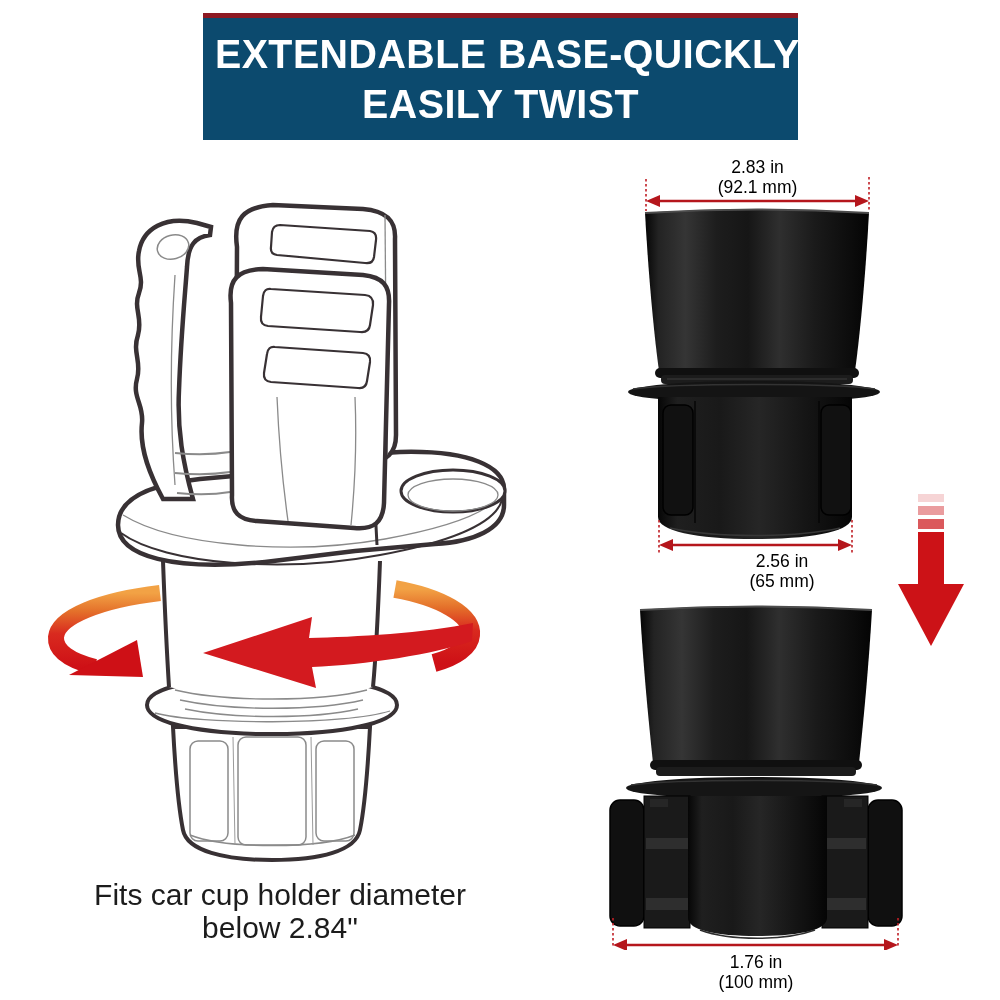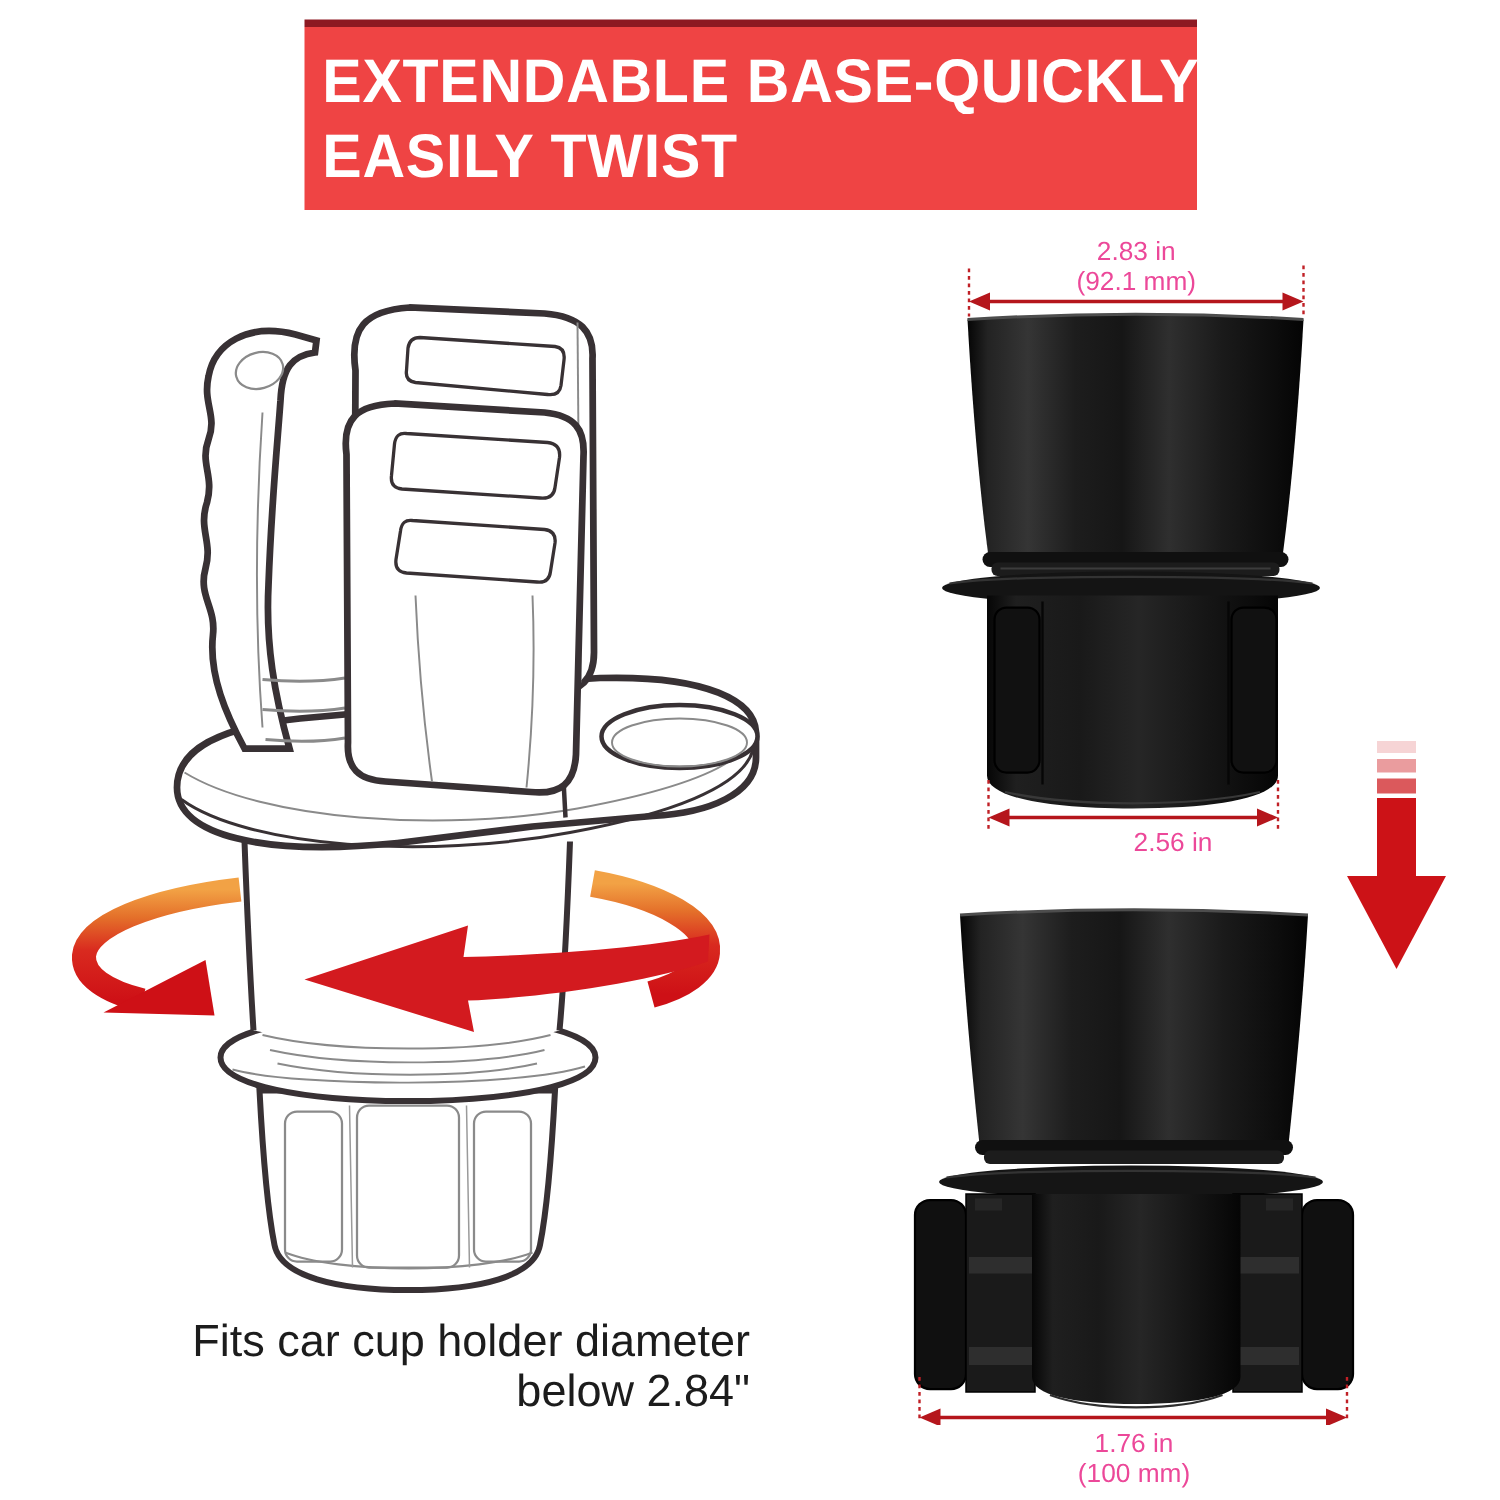--- a/index.html
+++ b/index.html
@@ -4,36 +4,36 @@
 <style>
   html,body{margin:0;padding:0;background:#ffffff;}
   #stage{
     position:relative;width:1000px;height:1000px;background:#ffffff;
     font-family:"Liberation Sans", sans-serif;overflow:hidden;
   }
   .abs{position:absolute;}
   
   #banner-strip{left:203px;top:13px;width:595px;height:5px;background:#8D1922;}
   #banner{
-    left:203px;top:18px;width:595px;height:122px;background:#ef4444;
-    color:#ffffff;
+    left:203px;top:18px;width:595px;height:122px;background:#0c4a6e;
+    color:#ffffff;text-align:center;
   }
   #banner .line{
     font-weight:bold;font-size:41px;line-height:50px;letter-spacing:.5px;
     transform:scaleX(.96);transform-origin:center;white-space:nowrap;
   }
   #banner .pad{padding-top:11px;}
   
   #caption{
-    left:60px;top:878px;width:440px;text-align:right;color:#1c1c1c;
+    left:60px;top:878px;width:440px;text-align:center;color:#1c1c1c;
     font-size:30px;line-height:33px;
   }
   
   .dim-label{
-    color:#ec4899;text-align:center;font-size:17.5px;line-height:20px;
+    color:#000000;text-align:center;font-size:17.5px;line-height:20px;
   }
   svg{display:block;}
 </style>
 </head>
 <body>
 
 <div id="stage">
 
   <div class="abs" id="banner-strip"></div>
   <div class="abs" id="banner">
@@ -176,20 +176,21 @@
   </svg>
 
   <svg class="abs" style="left:650px;top:520px" width="215" height="36" viewBox="0 0 215 36">
     <path d="M9 0 L9 34 M202 0 L202 34" stroke="#C02026" stroke-width="1.6" stroke-dasharray="2.5 2.5" fill="none"></path>
     <line x1="17" y1="25" x2="194" y2="25" stroke="#B5161C" stroke-width="2.4"></line>
     <path d="M9 25 L23 19 L23 31 Z" fill="#B5161C"></path>
     <path d="M202 25 L188 19 L188 31 Z" fill="#B5161C"></path>
   </svg>
   <div class="abs dim-label" style="left:677px;top:551px;width:210px">
     <div>2.56 in</div>
+    <div>(65 mm)</div>
   </div>
 
   <svg class="abs" style="left:893px;top:490px" width="76" height="162" viewBox="0 0 76 162">
     <rect x="25" y="4" width="26" height="8" fill="#CC1217" opacity="0.18"></rect>
     <rect x="25" y="16" width="26" height="9" fill="#CC1217" opacity="0.42"></rect>
     <rect x="25" y="29" width="26" height="10" fill="#CC1217" opacity="0.7"></rect>
     <rect x="25" y="42" width="26" height="53" fill="#CC1217"></rect>
     <path d="M5 94 L71 94 L38 156 Z" fill="#CC1217"></path>
   </svg>
 

